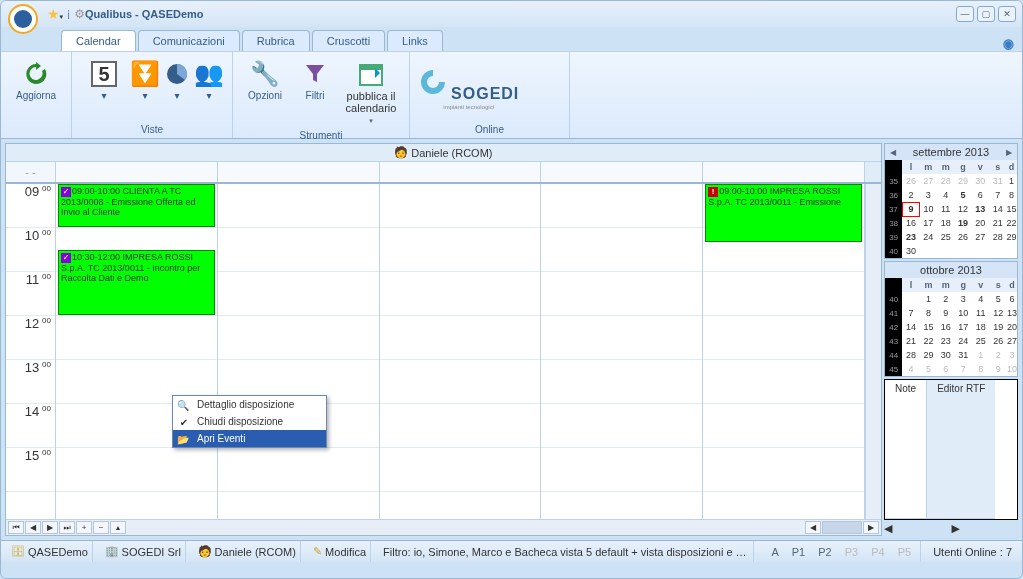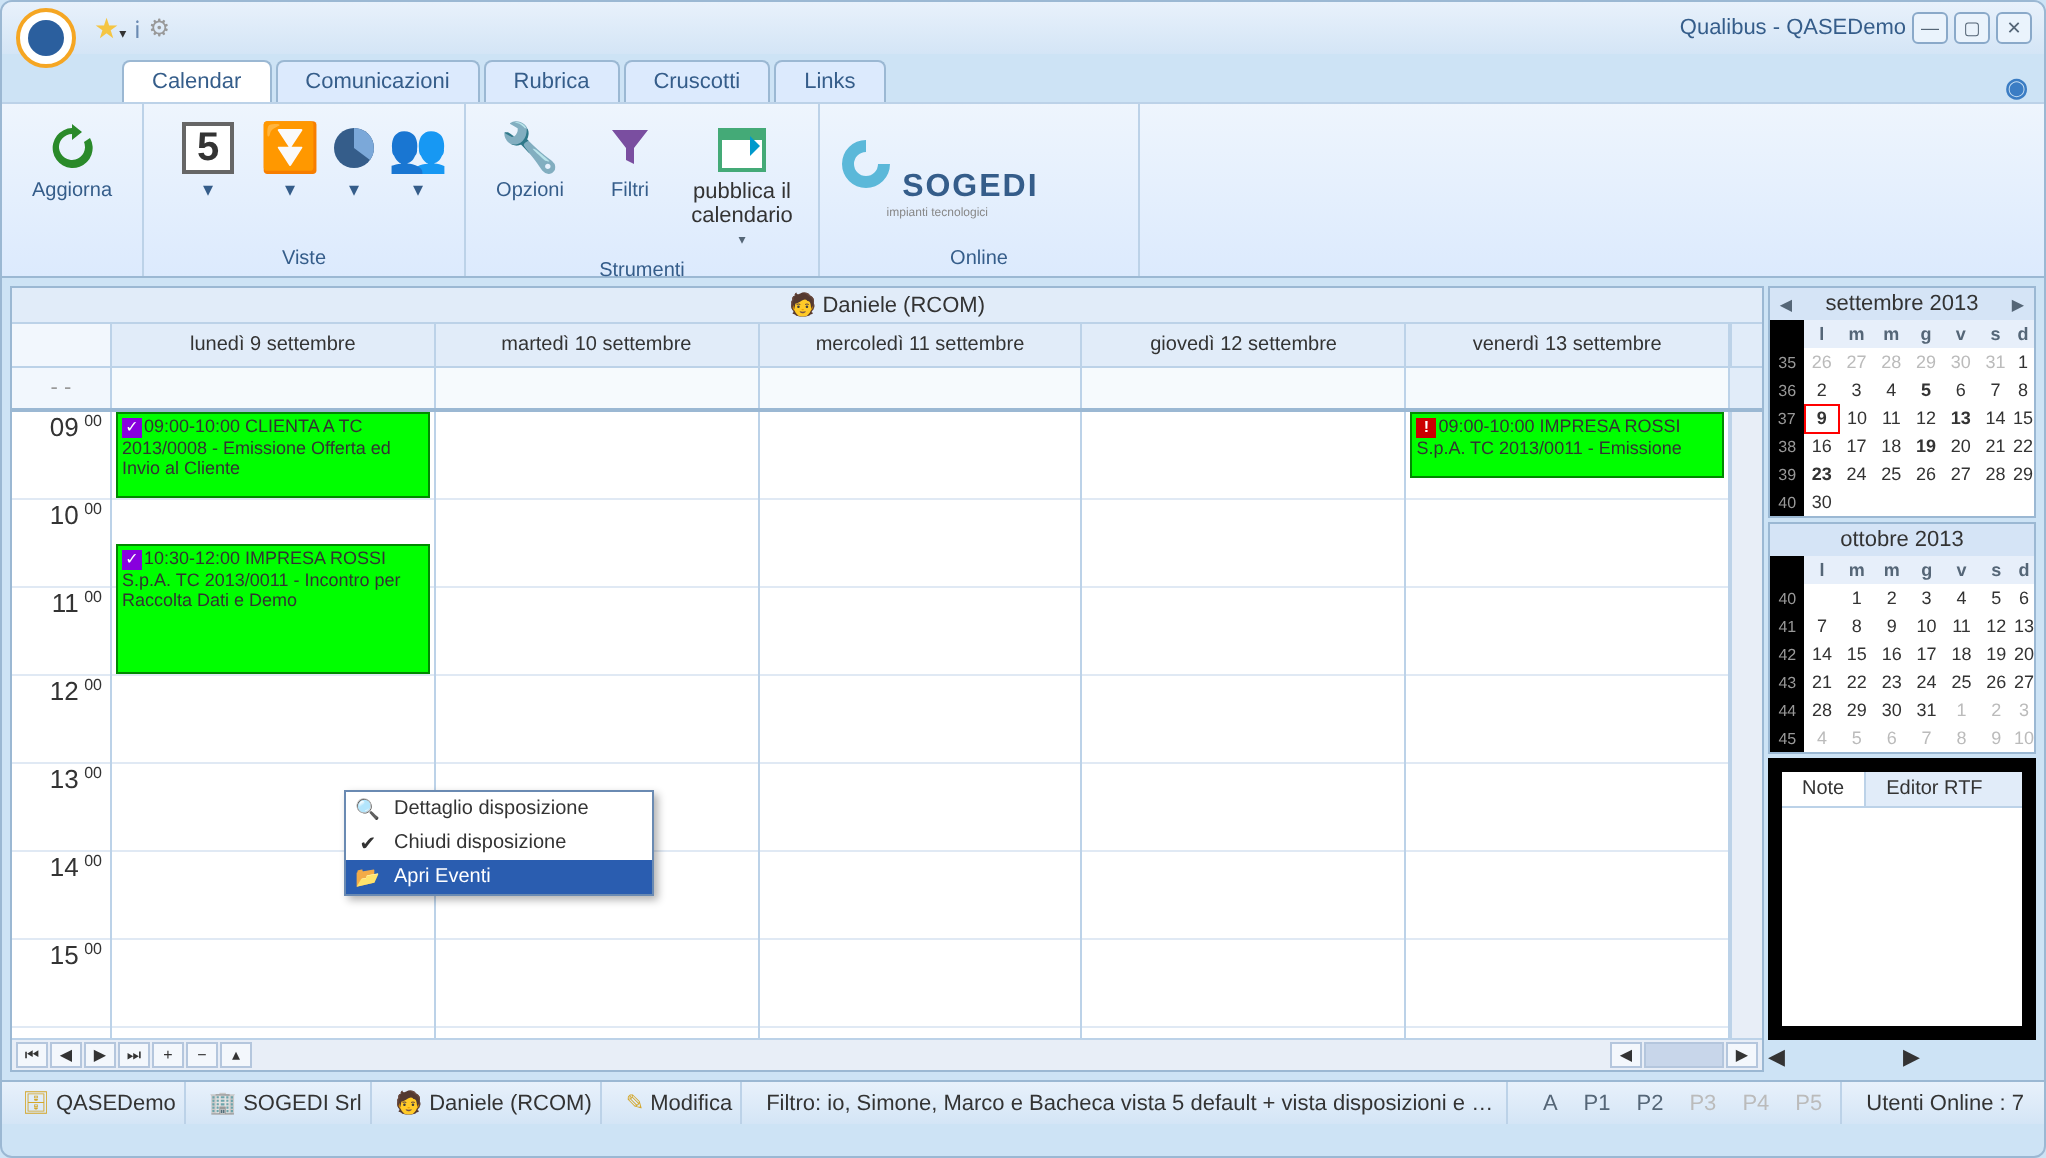--- a/index.html
+++ b/index.html
@@ -1,19 +1,19 @@
 <!DOCTYPE html>
 <html><head>
 <meta charset="utf-8">
 <style>
 *{box-sizing:border-box;margin:0;padding:0;font-family:Tahoma,Arial,sans-serif;font-size:11px;color:#333}
 body{background:#cde3f5;width:1023px;height:579px;overflow:hidden;border:1px solid #9bb8d3;border-radius:6px}
 .titlebar{height:26px;background:linear-gradient(#e8f1fb,#d4e5f6);display:flex;align-items:center;padding:0 6px}
 .titlebar .qicons{display:flex;gap:4px;align-items:center}
-.titlebar .title{flex:1;text-align:right;font-weight:normal;color:#355d8a}
+.titlebar .title{flex:1;text-align:left;font-weight:bold;color:#355d8a}
 .winbtn{width:18px;height:16px;border:1px solid #8aa9c9;border-radius:3px;margin-left:3px;display:flex;align-items:center;justify-content:center;background:#eaf3fc;cursor:pointer;font-size:9px;color:#567}
 .logo{width:30px;height:30px;position:absolute;top:4px;left:8px;border-radius:50%;background:#fff;border:2px solid #f5a623;display:flex;align-items:center;justify-content:center}
 .logo-inner{width:18px;height:18px;border-radius:50%;background:#2b5f9e}
 .tabbar{height:24px;display:flex;align-items:flex-end;padding-left:60px;gap:2px}
 .apptab{padding:4px 14px;border:1px solid #9bb8d3;border-bottom:none;border-radius:4px 4px 0 0;background:#dceafd;color:#355d8a;cursor:pointer}
 .apptab.active{background:#fff}
 .helpbtn{margin-left:auto;margin-right:8px;color:#3b7dc4;font-weight:bold;cursor:pointer;font-size:13px}
 .ribbon{height:88px;background:linear-gradient(#eef5fd,#dceafd);border-top:1px solid #bcd2e8;border-bottom:1px solid #9bb8d3;display:flex}
 .rgroup{border-right:1px solid #bcd2e8;padding:2px 8px;display:flex;flex-direction:column;align-items:center}
 .rgroup .btns{display:flex;gap:2px;flex:1;align-items:flex-start}
@@ -48,21 +48,21 @@
 .mini-cal{background:#fff;border:1px solid #9bb8d3}
 .mini-h{background:#d5e4f6;display:flex;align-items:center;justify-content:center;height:16px;font-size:10px;position:relative}
 .mini-h .nav{position:absolute;width:12px;cursor:pointer;font-size:8px;color:#567;text-align:center}
 .mini-grid{width:100%;border-collapse:collapse}
 .mini-grid th,.mini-grid td{text-align:center;font-size:9px;padding:0;height:14px;width:14.2%}
 .mini-grid th{background:#e7effa;color:#567}
 .mini-grid .wk{background:#000000;color:#999;font-size:8px}
 .mini-grid .dim{color:#bbb}
 .mini-grid .today{border:1px solid red}
 .mini-grid .bold{font-weight:bold}
-.note-panel{flex:1;background:#fca5a5;border:7px solid #000000;display:flex;flex-direction:column}
+.note-panel{flex:1;background:#fca5a5;border:1px solid #000000;display:flex;flex-direction:row}
 .note-tabs{display:flex;background:#e1ecf9;border-bottom:1px solid #bcd2e8}
 .note-tab{padding:3px 10px;font-size:10px;cursor:pointer}
 .note-tab.active{background:#fff;border-right:1px solid #bcd2e8}
 .note-body{flex:1;background:#fff}
 .hscroll{height:16px;background:#e8eef7;border-top:1px solid #bcd2e8;display:flex;align-items:center;gap:1px;padding:0 2px}
 .hscroll .nb{width:16px;height:13px;border:1px solid #b4c6dd;background:#f3f7fc;font-size:8px;display:flex;align-items:center;justify-content:center;cursor:pointer}
 .statusbar{height:22px;background:linear-gradient(#e8f1fb,#d4e5f6);border-top:1px solid #9bb8d3;display:flex;align-items:center;padding:0 6px;gap:8px;font-size:10px}
 .sb-item{display:flex;align-items:center;gap:3px;padding:0 4px;border-right:1px solid #bcd2e8;height:100%}
 .sb-item:last-child{border-right:none;margin-left:auto}
 .pbtn{padding:1px 5px;cursor:pointer;color:#567}
@@ -177,29 +177,20 @@
     <div class="label">Online</div>
   </div>
 </div>
 
 <div class="content">
   <div class="calendar-area">
     <div class="cal-header">
       <span style="margin-right:3px">🧑</span>
       <span>Daniele (RCOM)</span>
     </div>
-    <div class="cal-days">
-      <div class="time-gutter-h"></div>
-      <div class="day-h">lunedì 9 settembre</div>
-      <div class="day-h">martedì 10 settembre</div>
-      <div class="day-h">mercoledì 11 settembre</div>
-      <div class="day-h">giovedì 12 settembre</div>
-      <div class="day-h">venerdì 13 settembre</div>
-      <div style="width:16px;background:#e1ecf9;border-left:1px solid #bcd2e8"></div>
-    </div>
     <div class="cal-allday">
       <div class="time-gutter-h" style="display:flex;align-items:center;justify-content:center;color:#999">- -</div>
       <div style="flex:1;border-right:1px solid #bcd2e8;background:#f6fafd"></div>
       <div style="flex:1;border-right:1px solid #bcd2e8;background:#f6fafd"></div>
       <div style="flex:1;border-right:1px solid #bcd2e8;background:#f6fafd"></div>
       <div style="flex:1;border-right:1px solid #bcd2e8;background:#f6fafd"></div>
       <div style="flex:1;border-right:1px solid #bcd2e8;background:#f6fafd"></div>
       <div style="width:16px;background:#e1ecf9"></div>
     </div>
     <div class="cal-scroll">
@@ -252,21 +243,21 @@
             <div class="hour-line"></div>
           </div>
           <div class="day-col">
             <div class="hour-line"></div>
             <div class="hour-line"></div>
             <div class="hour-line"></div>
             <div class="hour-line"></div>
             <div class="hour-line"></div>
             <div class="hour-line"></div>
             <div class="hour-line"></div>
-            <div class="event" style="top: 0px; height: 33px;"><span class="exc">!</span>09:00-10:00 IMPRESA ROSSI S.p.A. TC 2013/0011 - Emissione</div>
+            <div class="event" style="top: 0px; height: 58px;"><span class="exc">!</span>09:00-10:00 IMPRESA ROSSI S.p.A. TC 2013/0011 - Emissione</div>
           </div>
           <div style="width: 16px; background: rgb(232, 238, 247); border-left: 1px solid rgb(188, 210, 232);"></div>
         </div>
     </div>
     <div class="hscroll">
       <div class="nb">⏮</div>
       <div class="nb">◀</div>
       <div class="nb">▶</div>
       <div class="nb">⏭</div>
       <div class="nb">+</div>

